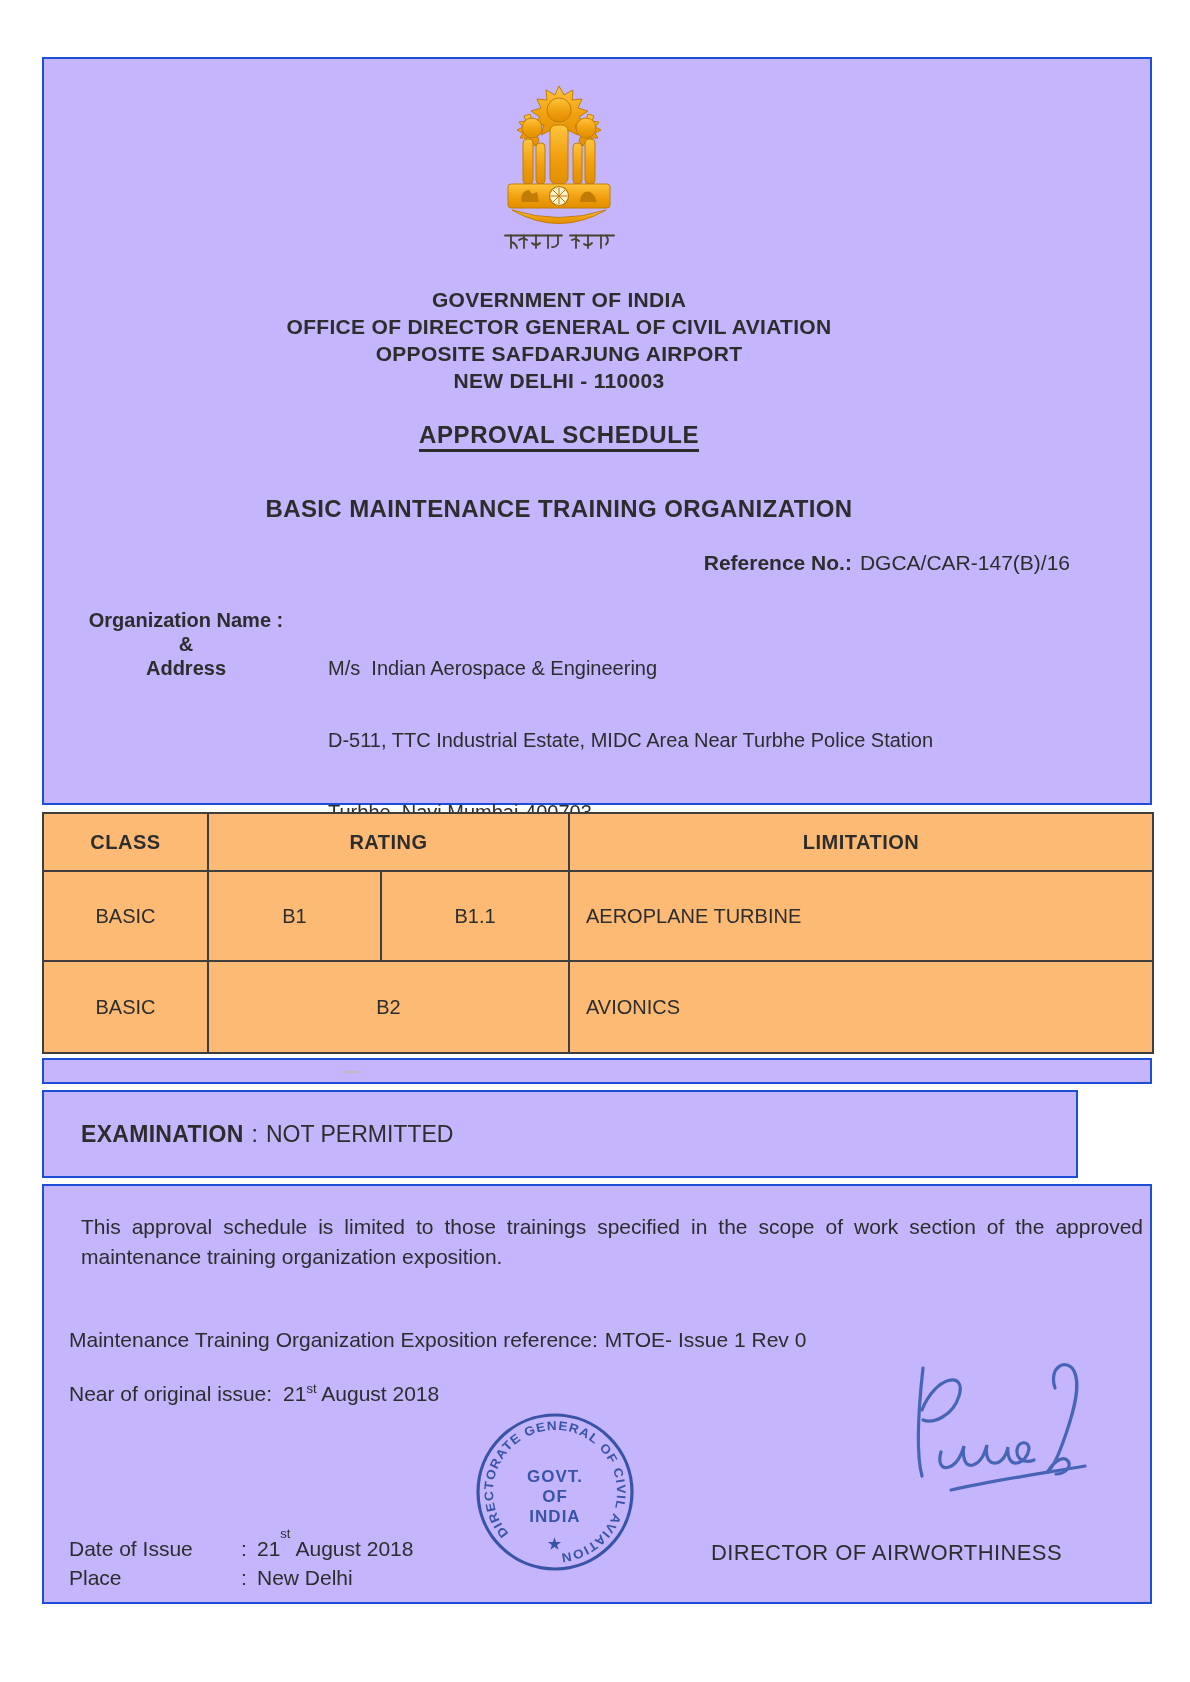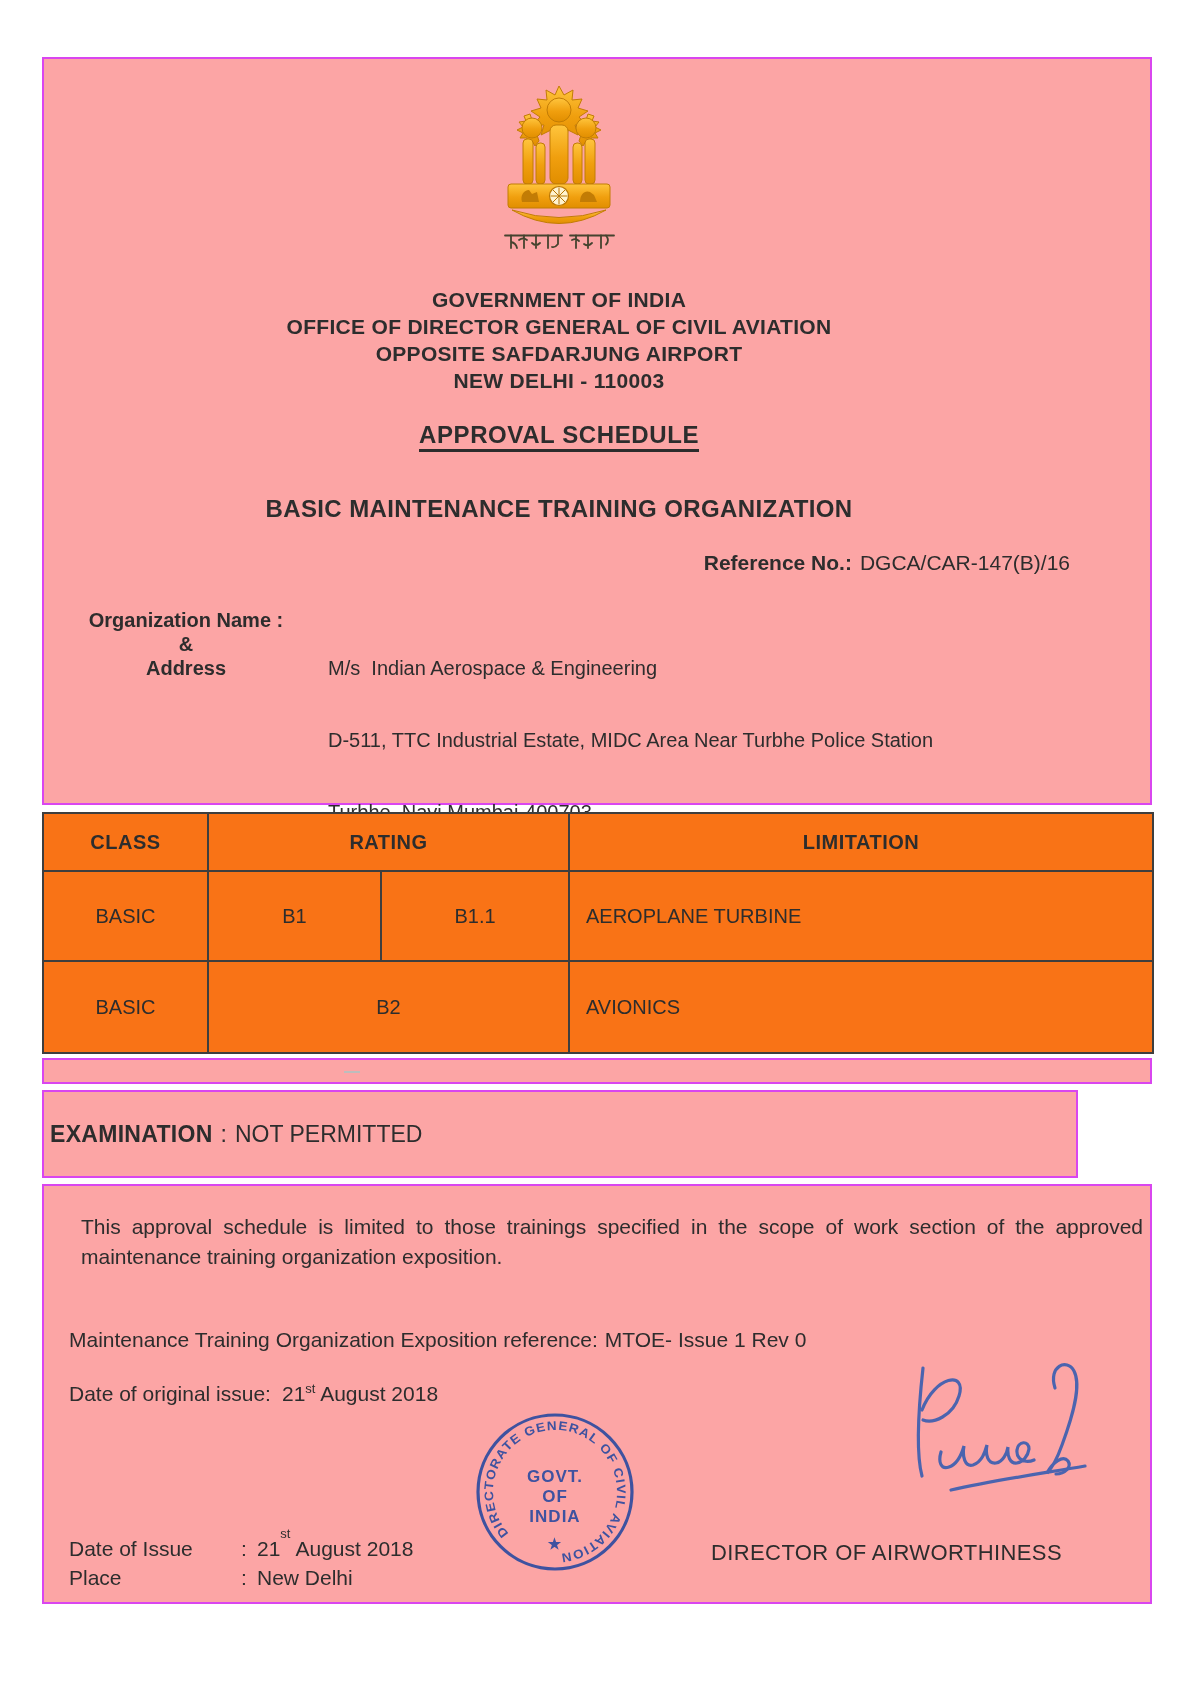--- a/index.html
+++ b/index.html
@@ -1,21 +1,21 @@
 <!DOCTYPE html>
 <html><head>
 <meta charset="utf-8">
 <style>
   html,body{margin:0;padding:0;}
   body{
     width:1190px;height:1682px;background:#ffffff;
     font-family:"Liberation Sans",sans-serif;color:#2d2d2d;
     position:relative;overflow:hidden;
   }
-  .box{position:absolute;border:2px solid #d946ef;box-sizing:border-box;background:#fca5a5;}
+  .box{position:absolute;border:2px solid #1d4ed8;box-sizing:border-box;background:#c4b5fd;}
   
   #header-box{left:42px;top:57px;width:1110px;height:748px;}
   #header-box *{box-sizing:border-box;}
   .emblem-wrap{position:absolute;left:456px;top:26px;width:118px;height:144px;}
   .motto-wrap{position:absolute;left:458px;top:172px;width:115px;height:22px;}
   .gov-lines{position:absolute;left:0;top:227px;width:1030px;text-align:center;
              font-weight:bold;font-size:21px;line-height:27px;letter-spacing:.3px;}
   .doc-title{position:absolute;left:0;top:362px;width:1030px;text-align:center;
              font-size:24px;font-weight:bold;letter-spacing:.6px;}
   .doc-title .u{border-bottom:3px solid #2c2c2c;padding-bottom:1px;}
@@ -23,32 +23,32 @@
              font-size:24px;font-weight:bold;letter-spacing:.4px;}
   .ref-line{position:absolute;right:80px;top:492px;font-size:21px;}
   .ref-line .lbl{font-weight:bold;text-align:center;}
   .ref-line .val{margin-left:8px;}
   .org-block{position:absolute;left:14px;top:549px;display:flex;font-size:20px;line-height:24px;}
   .org-labels{width:256px;text-align:center;font-weight:bold;}
   .org-values{margin-left:14px;white-space:pre-wrap;}
   
   #ratings-table{position:absolute;left:42px;top:812px;width:1110px;border-collapse:collapse;
                  font-size:20px;table-layout:fixed;}
-  #ratings-table td,#ratings-table th{border:2px solid #3e3e3e;padding:15px;background:#f97316;}
+  #ratings-table td,#ratings-table th{border:2px solid #3e3e3e;padding:15px;background:#fdba74;}
   #ratings-table th{font-weight:bold;letter-spacing:.5px;}
   .hdr-row{height:58px;}
   .row-1{height:90px;}
   .row-2{height:92px;}
   .c-center{text-align:center;}
   .c-left{text-align:left;padding-left:16px !important;}
   
   #spacer-row{left:42px;top:1058px;width:1110px;height:26px;}
   .spacer-dash{position:absolute;left:300px;top:11px;width:16px;height:2px;background:#bdbdbd;}
   #exam-box{left:42px;top:1090px;width:1036px;height:88px;display:flex;align-items:center;
-            padding-left:6px;font-size:23px;}
+            padding-left:37px;font-size:23px;}
   #exam-box .lbl{font-weight:bold;letter-spacing:.3px;}
   #exam-box .sep{margin:0 8px;}
   #notes-box{left:42px;top:1184px;width:1110px;height:420px;}
   .note-par{position:absolute;left:25px;top:26px;width:1062px;font-size:21px;line-height:30px;
             text-align:justify;margin-left:12px;}
   .mtoe-line{position:absolute;left:25px;top:142px;font-size:21px;}
   .mtoe-line .val{margin-left:7px;}
   .orig-line{position:absolute;left:25px;top:196px;font-size:21px;}
   .orig-line .val{margin-left:11px;}
   sup.ord{font-size:13px;vertical-align:super;line-height:0;text-align:right;}
@@ -193,21 +193,21 @@
 
 <div class="box" id="notes-box">
 
   <div class="note-par">This approval schedule is limited to those trainings specified in the scope of work section of the approved maintenance training organization exposition.</div>
 
   <div class="mtoe-line">
     <span>Maintenance Training Organization Exposition reference:</span><span class="val">MTOE- Issue 1 Rev 0</span>
   </div>
 
   <div class="orig-line">
-    <span>Date of original issue:</span><span class="val">21</span><sup class="ord">st</sup>
+    <span>Near of original issue:</span><span class="val">21</span><sup class="ord">st</sup>
     <span>August 2018</span>
   </div>
 
   <div class="stamp-wrap">
     <svg width="180" height="180" viewBox="0 0 180 180">
       <circle cx="90" cy="90" r="77" fill="none" stroke="#2e4ca0" stroke-width="3.2"></circle>
       <defs>
         <path id="ringpath" d="M 28,90 A 62,62 0 1 1 152,90 A 62,62 0 1 1 28,90" fill="none"></path>
       </defs>
       <text transform="rotate(-42 90 90)" font-size="12.5" font-weight="600" fill="#2e4ca0" letter-spacing="1" font-family="Liberation Sans, sans-serif">

